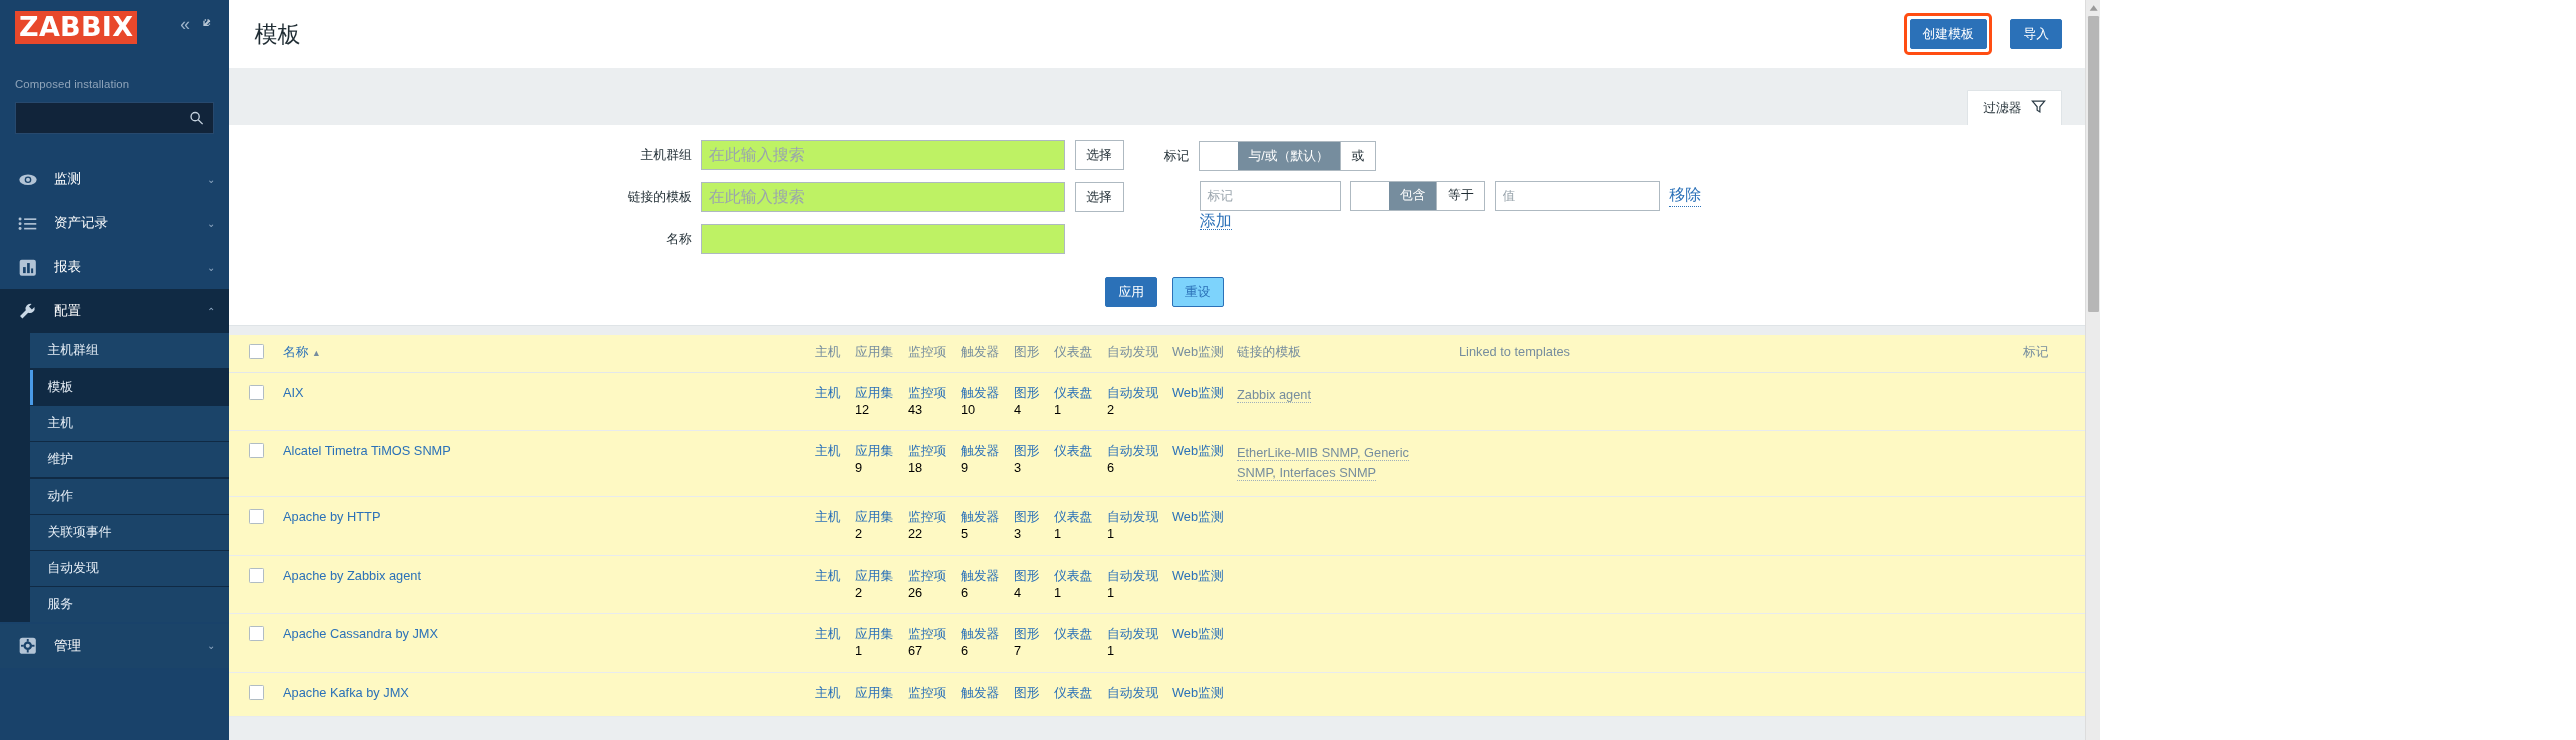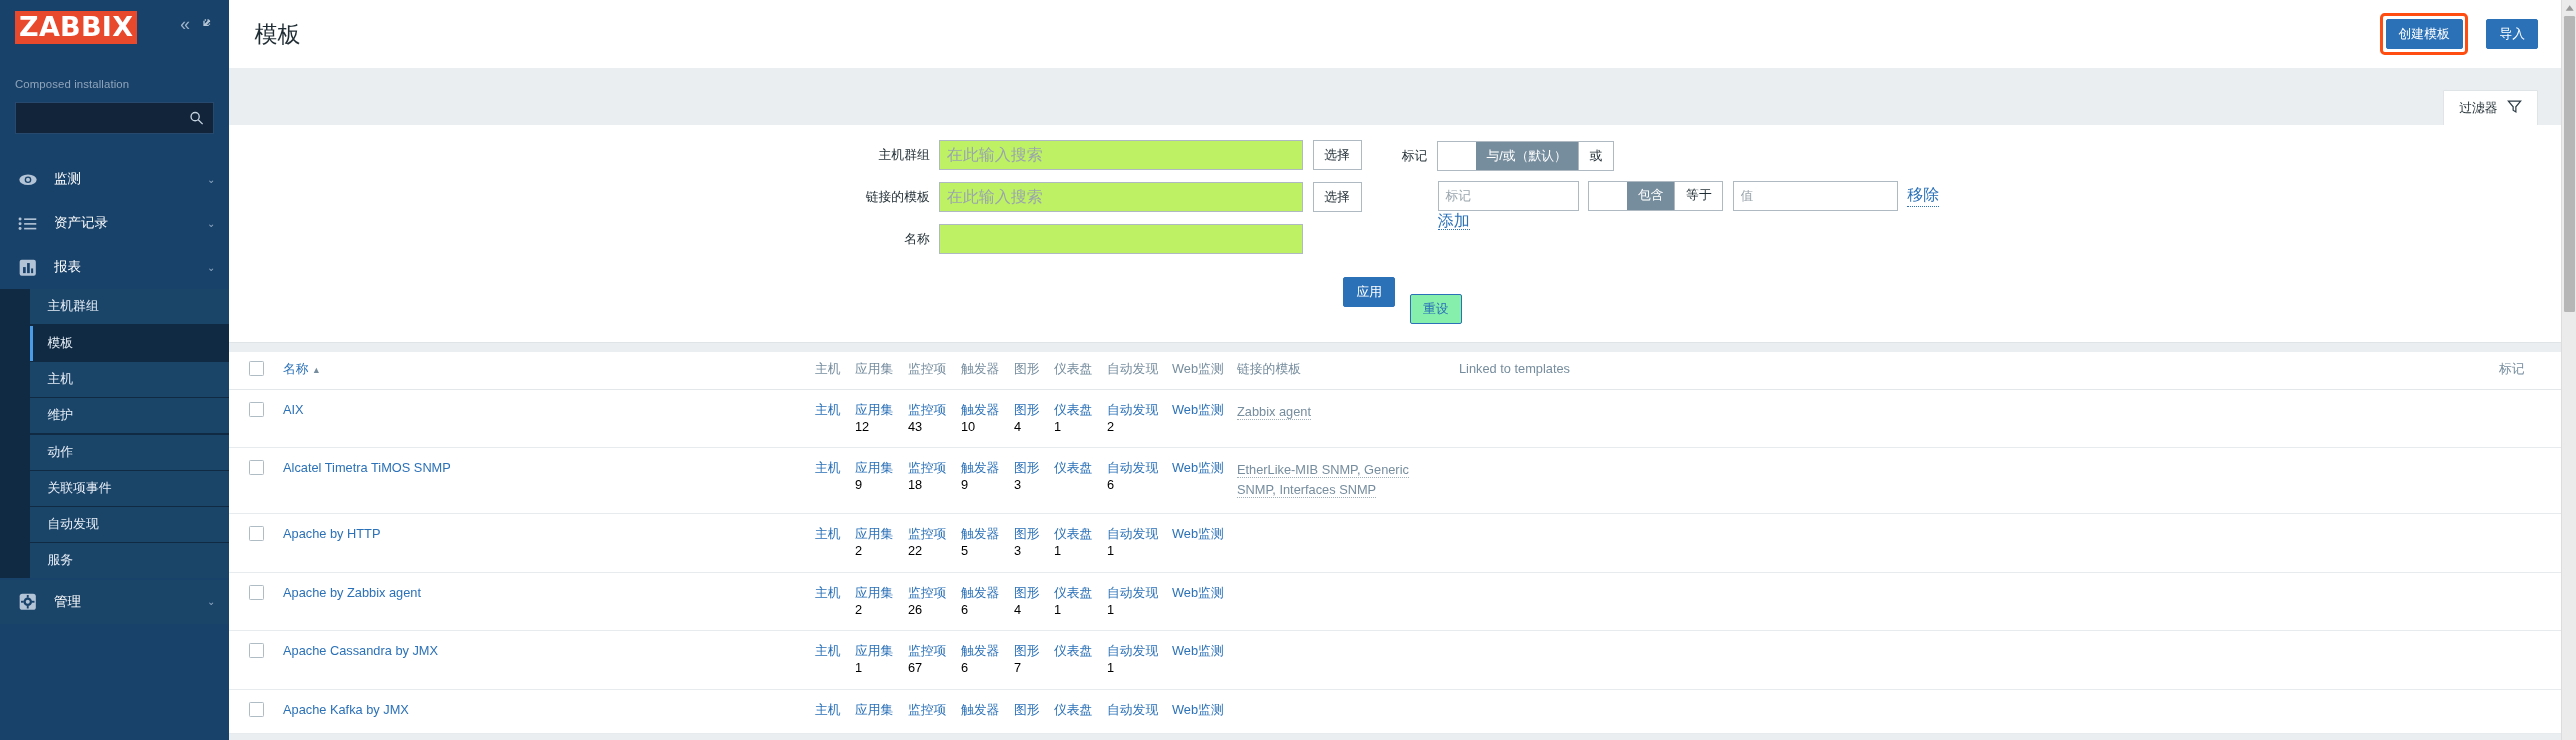--- a/index.html
+++ b/index.html
@@ -2,21 +2,21 @@
 <html style="font-size:10.8px"><head>
 <meta charset="utf-8">
 <style>
   * { box-sizing: border-box; margin: 0; padding: 0; }
   html, body {
     width: 2576px; height: 741px;
     font-family: "Liberation Sans", "DejaVu Sans", sans-serif;
     background: #ffffff;
     overflow: hidden;
   }
-  .app { display: flex; width: 2576px; height: 741px; position: relative; border-radius: 19px; }
+  .app { display: flex; width: 2100px; height: 741px; position: relative; border-radius: 19px; }
 
   
   .sidebar {
     width: 229px; height: 741px; flex: 0 0 229px;
     background: #19426a;
     position: relative;
     color: #ffffff;
   }
   .sb-top { padding: 10.8px 15px 0 15px; position: relative; height: 73px; }
   .logo {
@@ -110,21 +110,21 @@
     font-family: inherit;
     font-size: 12.8px;
     padding: 0 12px;
     height: 30px;
     line-height: 28px;
     border-radius: 2px;
     cursor: pointer;
     border: 0.7px solid transparent;
   }
   .btn-primary { background: #2b71b8; color: #ffffff; border-color: #2b71b8; }
-  .btn-outline { background: #86efac; color: #2b71b8; border: 0.7px solid #2b71b8; margin-top: 17px; }
+  .btn-outline { background: #7dd3fc; color: #2b71b8; border: 0.7px solid #2b71b8; }
   .hl-box {
     position: relative;
     display: inline-block;
     border: 3.4px solid #ff4d12;
     border-radius: 4.7px;
     padding: 2.7px;
     background: #ffffff;
   }
 
   
@@ -191,21 +191,21 @@
   .tinput::placeholder { color: #9aa5ad; }
   .tag-name { width: 141px; }
   .tag-value { width: 165px; }
   .dlink { color: #2b71b8; font-size: 16px; border-bottom: 0.7px dotted #2b71b8; cursor: pointer; text-decoration: none; }
   .tag-row3 { margin-top: 0; margin-left: 36px; }
   .filter-actions {
     display: flex; justify-content: center; gap: 15px; margin-top: 23px;
   }
 
   
-  .table-wrap { background: #ffffff; margin-top: 9.4px; }
+  .table-wrap { background: #fef9c3; margin-top: 9.4px; }
   table.tmpl { width: 100%; border-collapse: collapse; table-layout: fixed; }
   table.tmpl th {
     font-size: 12.8px; color: #768d9e; font-weight: normal;
     text-align: left; padding: 9.4px 4px; vertical-align: top;
     border-bottom: 1.3px solid #e3e7ea;
     white-space: nowrap;
   }
   table.tmpl td {
     font-size: 12.8px; padding: 12px 4px 13.5px 4px;
     vertical-align: top; border-bottom: 0.7px solid #e8ebee;
@@ -306,20 +306,29 @@
             <rect x="1" y="1" width="24" height="24" rx="3" fill="#b3c4d6"></rect>
             <rect x="6" y="12" width="4" height="9" fill="#19426a"></rect>
             <rect x="12" y="6" width="4" height="15" fill="#19426a"></rect>
             <rect x="18" y="14" width="3" height="7" fill="#19426a"></rect>
           </svg>
         </span>
         <span class="ni-label">报表</span>
         <span class="chev">⌄</span>
       </div>
 
+      <div class="nav-item expanded">
+        <span class="ni-icon">
+          <svg width="19" height="19" viewBox="0 0 28 28">
+            <path d="M20 3 a7 7 0 0 0 -8.5 9.3 L3 20.8 L6.5 24.3 L15 15.8 A7 7 0 0 0 24.3 7.3 L20.5 11.1 L16.2 6.8 Z" fill="#c9d8e6"></path>
+          </svg>
+        </span>
+        <span class="ni-label">配置</span>
+        <span class="chev">⌃</span>
+      </div>
 
       <div class="sub-wrap">
         <div class="sub-item">
           <span>主机群组</span>
         </div>
         <div class="sub-item active">
           <span>模板</span>
         </div>
         <div class="sub-item">
           <span>主机</span>

